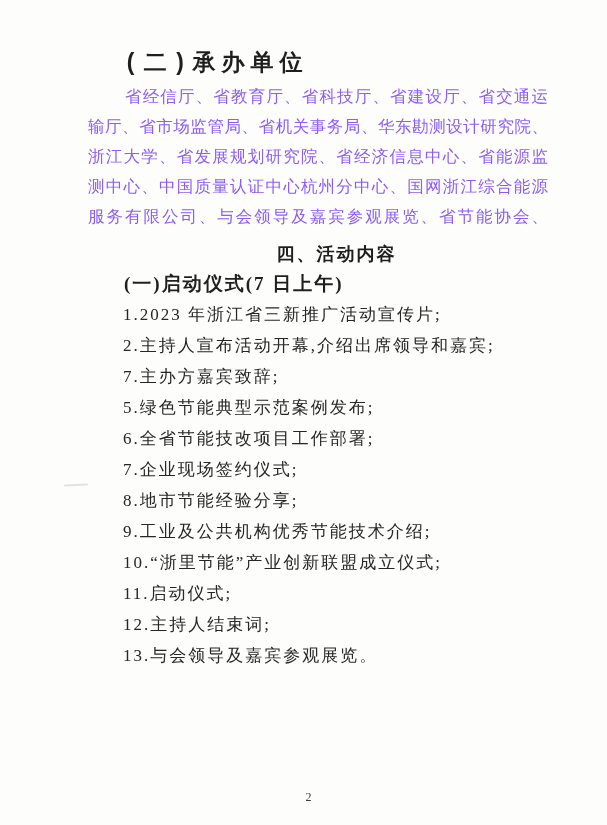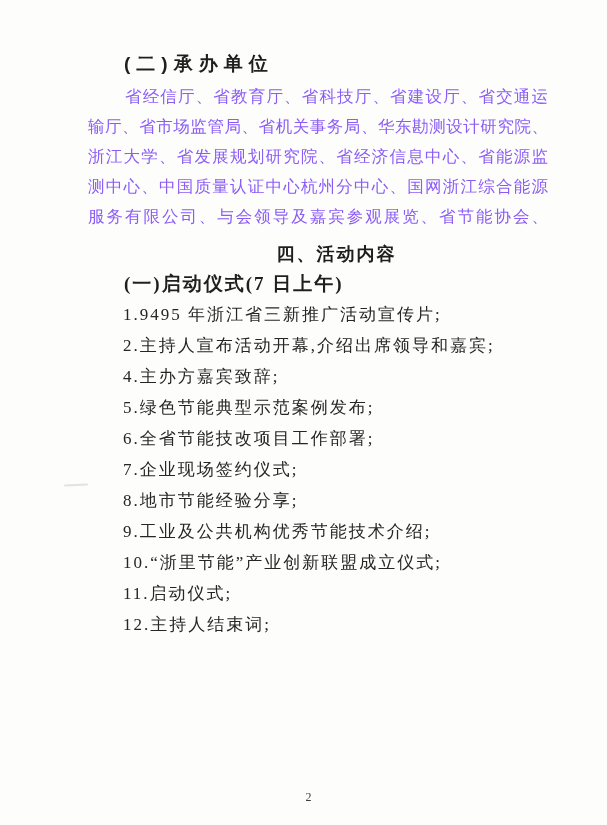--- a/index.html
+++ b/index.html
@@ -18,23 +18,23 @@
     -webkit-font-smoothing: antialiased;
   }
   .content {
     position: absolute;
     left: 88px;
     top: 49px;
     width: 460px;
   }
   
   .h-kai {
-    font-family: Liberation Sans, sans-serif;
+    font-family: Liberation Mono, monospace;
     font-weight: bold;
-    font-size: 19px;
+    font-size: 23px;
     line-height: 30px;
     letter-spacing: 6px;
     padding-left: 36px;
     color: #1f1f1f;
     margin: 0 0 3px 0;
   }
   
   .h-hei {
     font-family: "Liberation Sans", "DejaVu Sans", sans-serif;
     font-weight: bold;
@@ -126,31 +126,32 @@
       <div class="org-line">浙江大学、省发展规划研究院、省经济信息中心、省能源监</div>
       <div class="org-line">测中心、中国质量认证中心杭州分中心、国网浙江综合能源</div>
       <div class="org-line">服务有限公司、与会领导及嘉宾参观展览、省节能协会、</div>
     </div>
 
     <div class="h-hei">四、活动内容</div>
 
     <div class="h-sub">(一)启动仪式(7 日上午)</div>
 
     <div class="agenda">
-      <div class="agenda-item">1.9495 年浙江省三新推广活动宣传片;</div>
+      <div class="agenda-item">1.2023 年浙江省三新推广活动宣传片;</div>
       <div class="agenda-item">2.主持人宣布活动开幕,介绍出席领导和嘉宾;</div>
-      <div class="agenda-item">4.主办方嘉宾致辞;</div>
+      <div class="agenda-item">7.主办方嘉宾致辞;</div>
       <div class="agenda-item">5.绿色节能典型示范案例发布;</div>
       <div class="agenda-item">6.全省节能技改项目工作部署;</div>
       <div class="agenda-item">7.企业现场签约仪式;</div>
       <div class="agenda-item">8.地市节能经验分享;</div>
       <div class="agenda-item">9.工业及公共机构优秀节能技术介绍;</div>
       <div class="agenda-item">10.“浙里节能”产业创新联盟成立仪式;</div>
       <div class="agenda-item">11.启动仪式;</div>
       <div class="agenda-item">12.主持人结束词;</div>
+      <div class="agenda-item">13.与会领导及嘉宾参观展览。</div>
     </div>
 
   </div>
 
   <div class="scan-artifact"></div>
 
   <div class="page-number">2</div>
 </div>
 
 </body></html>

